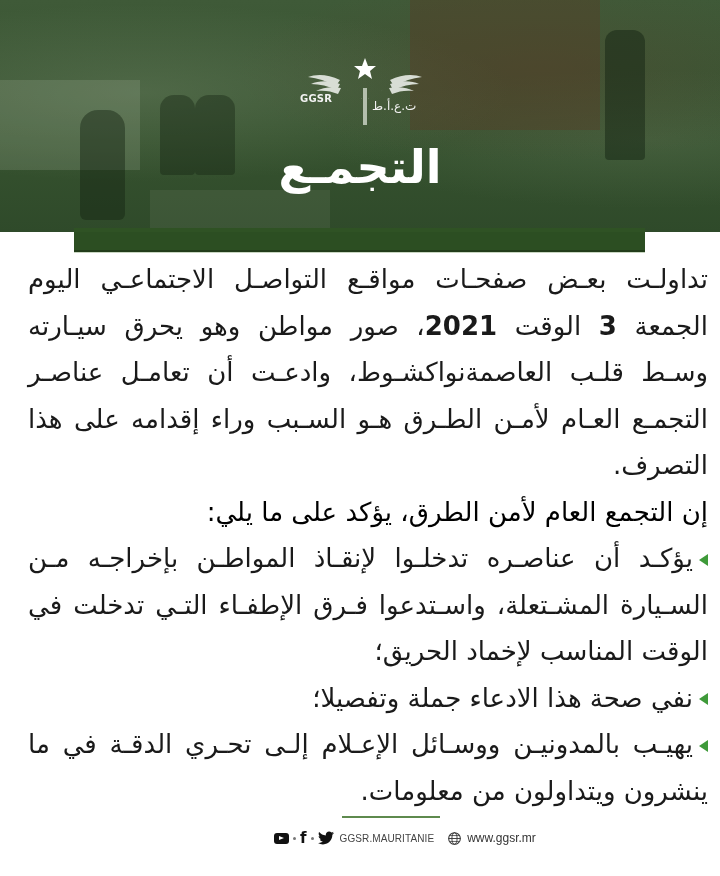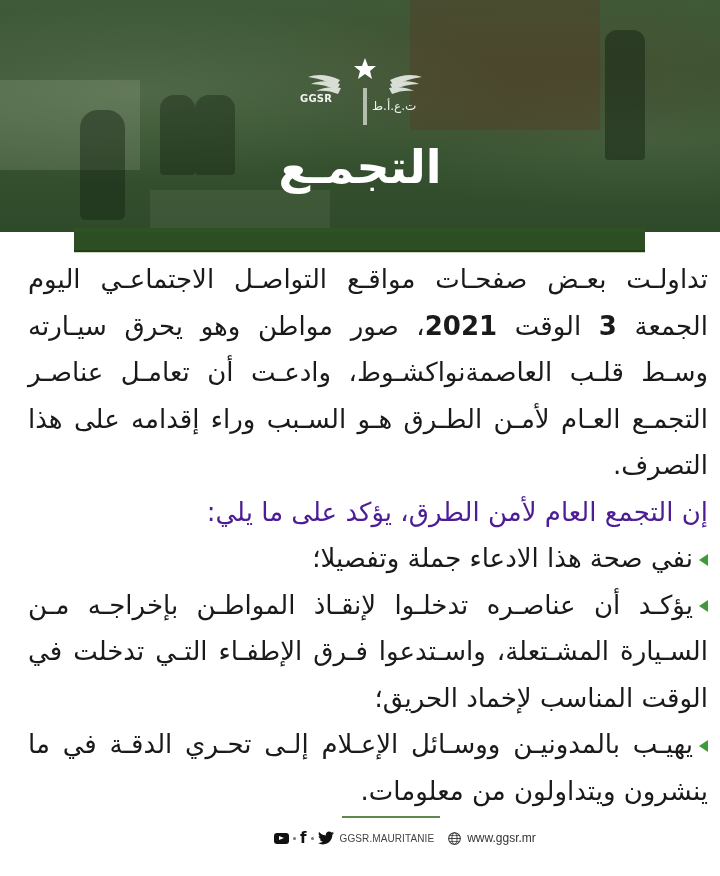--- a/index.html
+++ b/index.html
@@ -49,21 +49,21 @@
   .bar-top { position: absolute; left: 74px; top: 228px; width: 571px; height: 6px; background: #2f5224; }
 
   .content {
     position: absolute; left: 28px; top: 256px; width: 680px;
     direction: rtl; text-align: justify; text-align-last: right;
     font-family: "DejaVu Sans", sans-serif; font-size: 26px; line-height: 46.5px;
     color: #1a1a1a;
   }
   .para { margin: 0; }
   .para b { font-weight: bold; }
-  .lead { color: #4c1d95; margin-top: 0; }
+  .lead { color: #000000; margin-top: 0; }
   .bullet { position: relative; padding-right: 0; }
   .bullet .tri {
     display: inline-block; width: 0; height: 0;
     border-top: 6px solid transparent; border-bottom: 6px solid transparent;
     border-right: 9px solid #3f9a3a; margin-left: 6px; vertical-align: middle;
   }
 
   .footer-line {
     position: absolute; left: 342px; top: 816px; width: 98px; height: 2px; background: #5e8a4e;
   }
@@ -125,24 +125,24 @@
     <span>اليوم الجمعة</span>
     <b>3</b>
     <span>الوقت</span>
     <b>2021</b><span>، صور مواطن وهو يحرق</span>
     <span>سيـارته وسـط قلـب العاصمةنواكشـوط، وادعـت أن</span>
     <span>تعامـل عناصـر التجمـع العـام لأمـن الطـرق هـو السـبب</span>
     <span>وراء إقدامه على هذا التصرف.</span>
   </p>
   <p class="para lead">إن التجمع العام لأمن الطرق، يؤكد على ما يلي:</p>
   <p class="para bullet">
-    <span class="tri"></span><span>نفي صحة هذا الادعاء جملة وتفصيلا؛</span>
+    <span class="tri"></span><span>يؤكـد أن عناصـره تدخلـوا لإنقـاذ المواطـن بإخراجـه مـن السـيارة المشـتعلة، واسـتدعوا فـرق الإطفـاء التـي تدخلت في الوقت المناسب لإخماد الحريق؛</span>
   </p>
   <p class="para bullet">
-    <span class="tri"></span><span>يؤكـد أن عناصـره تدخلـوا لإنقـاذ المواطـن بإخراجـه مـن السـيارة المشـتعلة، واسـتدعوا فـرق الإطفـاء التـي تدخلت في الوقت المناسب لإخماد الحريق؛</span>
+    <span class="tri"></span><span>نفي صحة هذا الادعاء جملة وتفصيلا؛</span>
   </p>
   <p class="para bullet">
     <span class="tri"></span><span>يهيـب بالمدونيـن ووسـائل الإعـلام إلـى تحـري الدقـة في ما ينشرون ويتداولون من معلومات.</span>
   </p>
 </div>
 
 <div class="footer-line"></div>
 <div class="footer">
   <span class="ico yt"></span>
   <span class="dot"></span>

